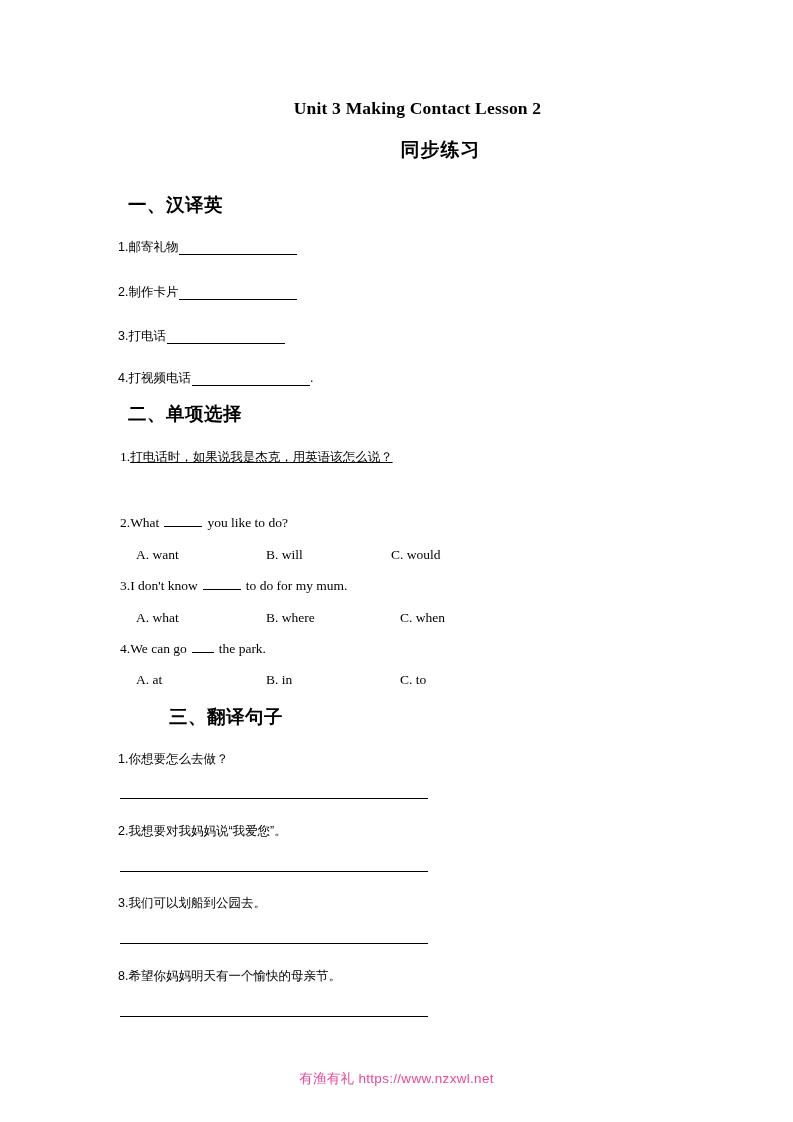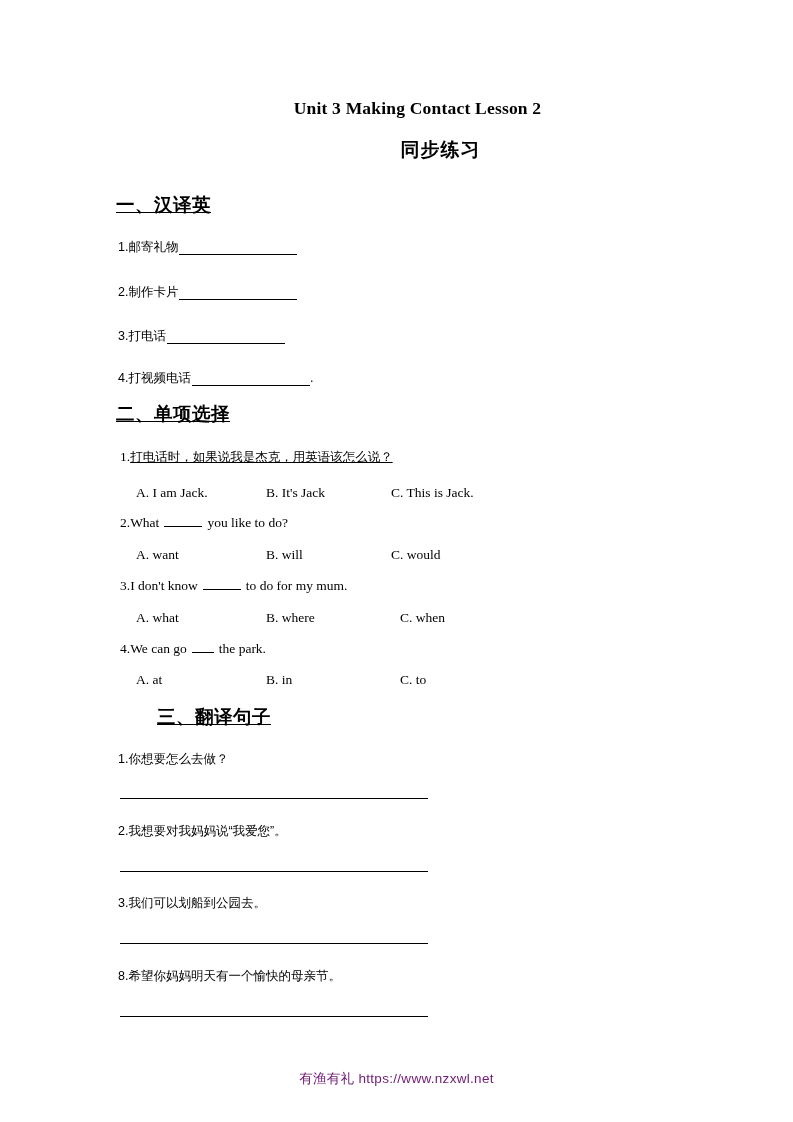--- a/index.html
+++ b/index.html
@@ -43,27 +43,26 @@
     font-family: "Liberation Sans", "DejaVu Sans", sans-serif;
     font-weight: bold;
     font-size: 19px;
     letter-spacing: 1px;
     padding-left: 44px;
   }
 
   
   .sec-heading {
     position: absolute;
-    left: 116px;
+    left: 128px;
     font-family: "Liberation Sans", "DejaVu Sans", sans-serif;
     font-weight: bold;
     font-size: 18.5px;
     letter-spacing: 0.5px;
     white-space: nowrap;
-    text-decoration: underline;
   }
   #sec1-heading { top: 192px; }
   #sec2-heading { top: 401px; }
   #sec3-heading { top: 704px; margin-left: 41px; }
 
   
   .tr-row {
     position: absolute;
     left: 118px;
     display: flex;
@@ -145,21 +144,21 @@
 
   
   .footer {
     position: absolute;
     top: 1070px;
     left: 0;
     width: 793px;
     text-align: center;
     font-family: "Liberation Sans", "DejaVu Sans", sans-serif;
     font-size: 13.5px;
-    color: #701a75;
+    color: #ec4899;
     letter-spacing: 0.3px;
   }
 </style>
 </head>
 <body>
 
 <div class="page">
 
   <div class="doc-title">Unit 3 Making Contact Lesson 2</div>
   <div class="doc-subtitle">同步练习</div>
@@ -188,25 +187,20 @@
     <span class="tr-label">4.打视频电话</span>
     <span class="tr-blank" style="width:118px"></span>
     <span class="tr-tail">.</span>
   </div>
 
   <div class="sec-heading" id="sec2-heading">二、单项选择</div>
 
   <div class="q-stem" style="top:449px">
     <span class="stem-en">1.</span>
     <span class="stem-cn"> 打电话时，如果说我是杰克，用英语该怎么说？</span>
-  </div>
-  <div class="opt-row" style="top:485px">
-    <span class="opt a">A. I am Jack.</span>
-    <span class="opt b">B. It's Jack</span>
-    <span class="opt c">C. This is Jack.</span>
   </div>
 
   <div class="q-stem" style="top:515px">
     <span class="stem-en">2.</span>
     <span class="stem-en"> What</span>
     <span class="inline-blank" style="width:38px"></span>
     <span class="stem-en">you like to do?</span>
   </div>
   <div class="opt-row" style="top:547px">
     <span class="opt a">A. want</span>

